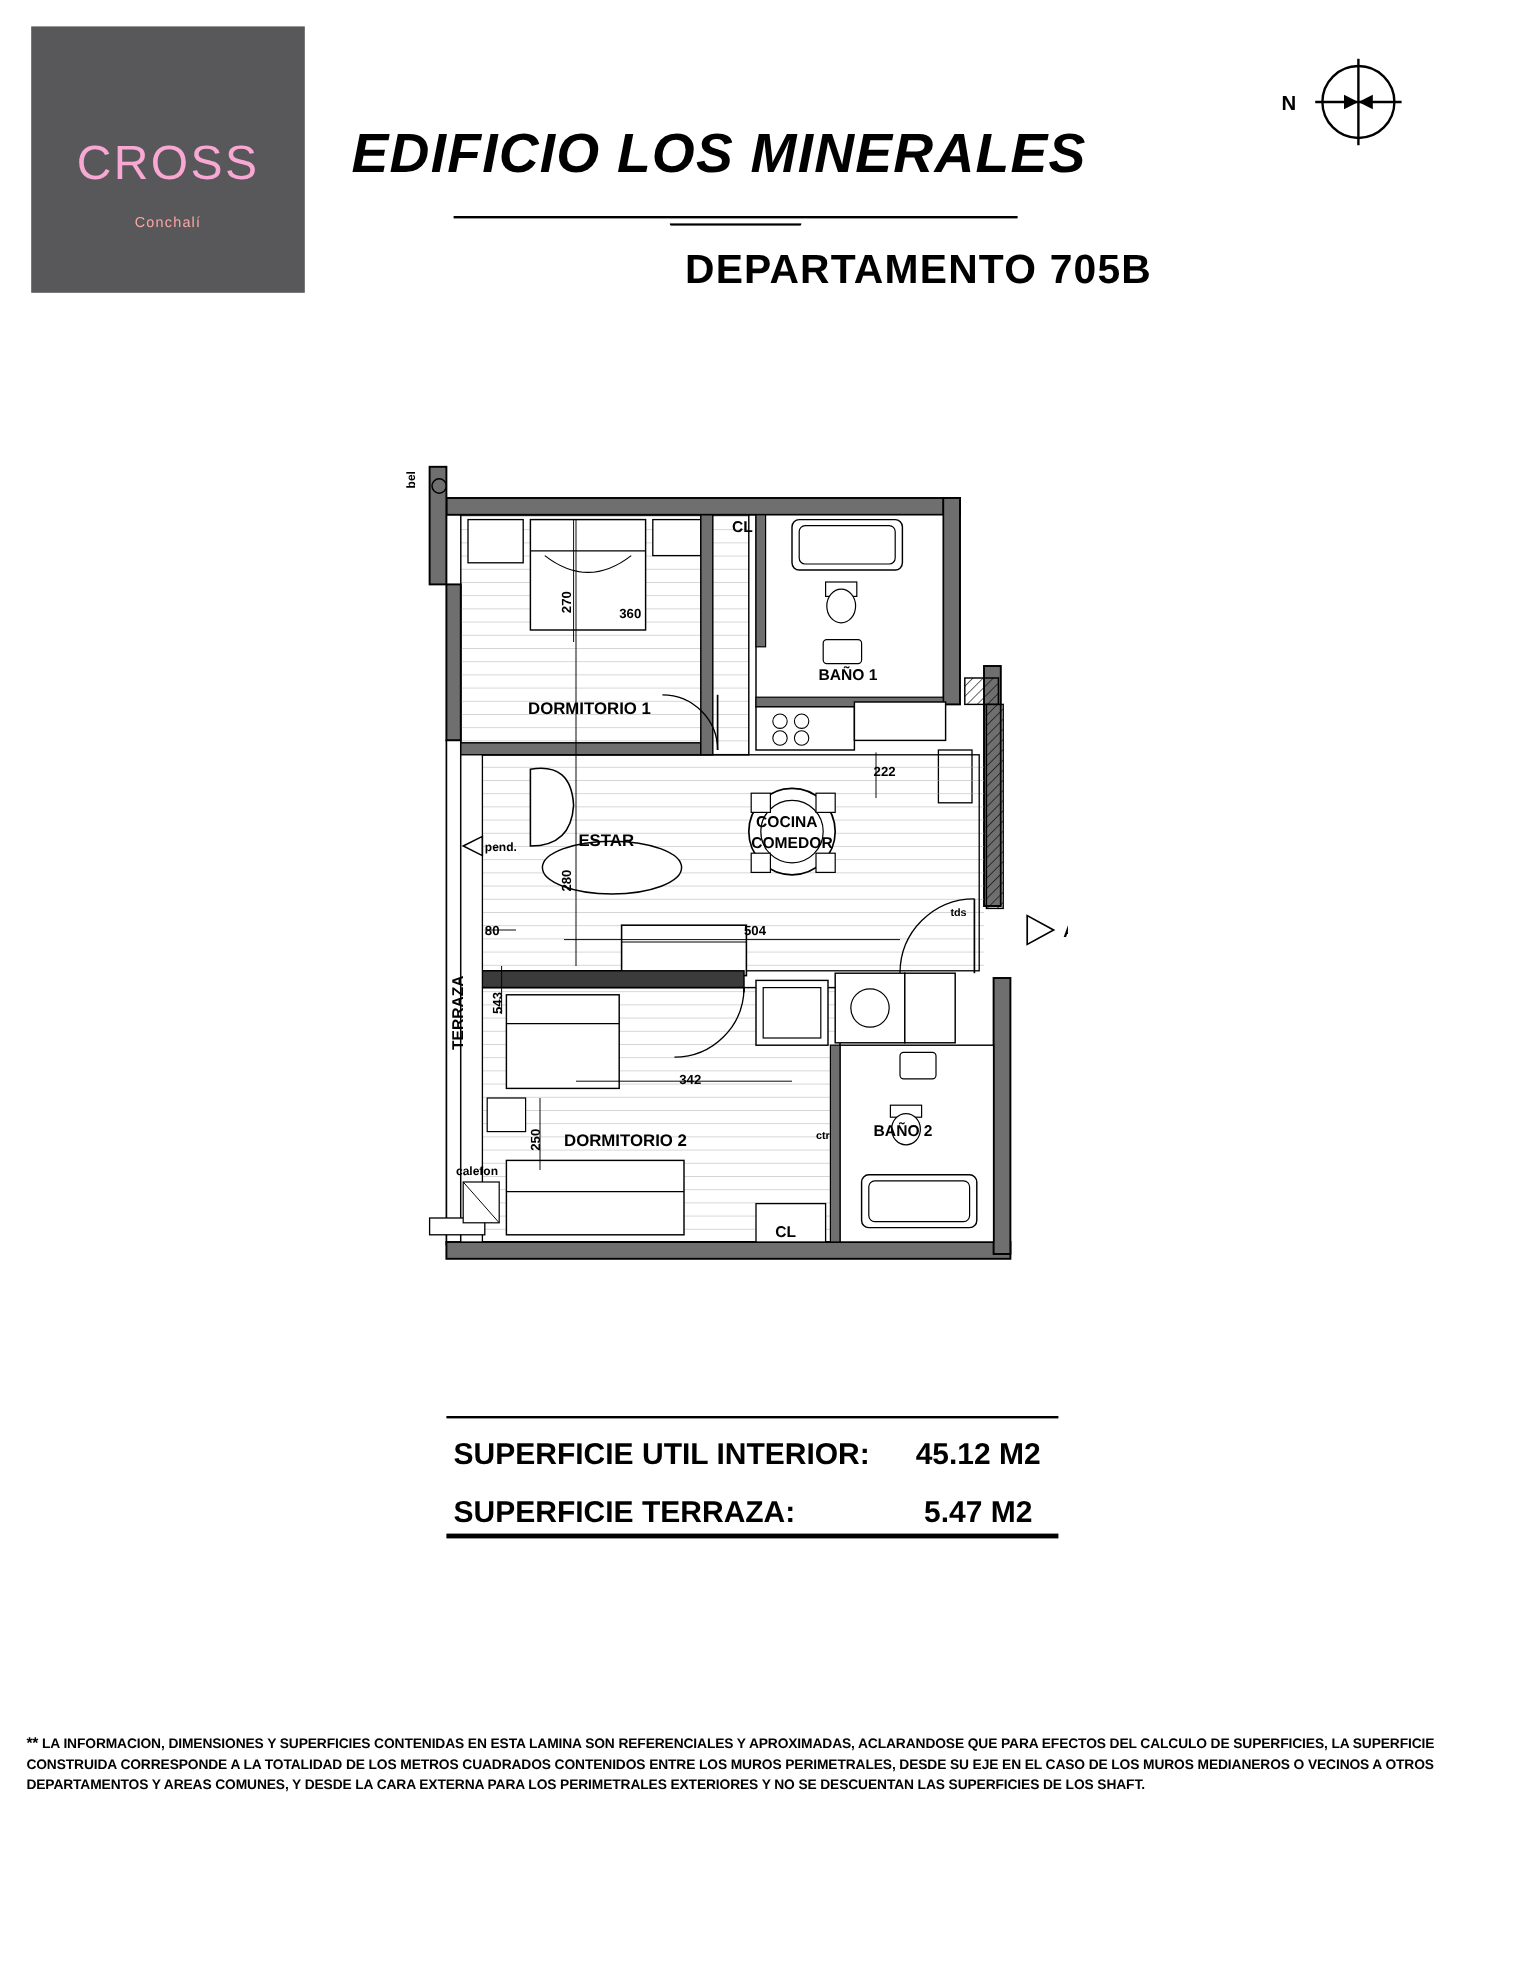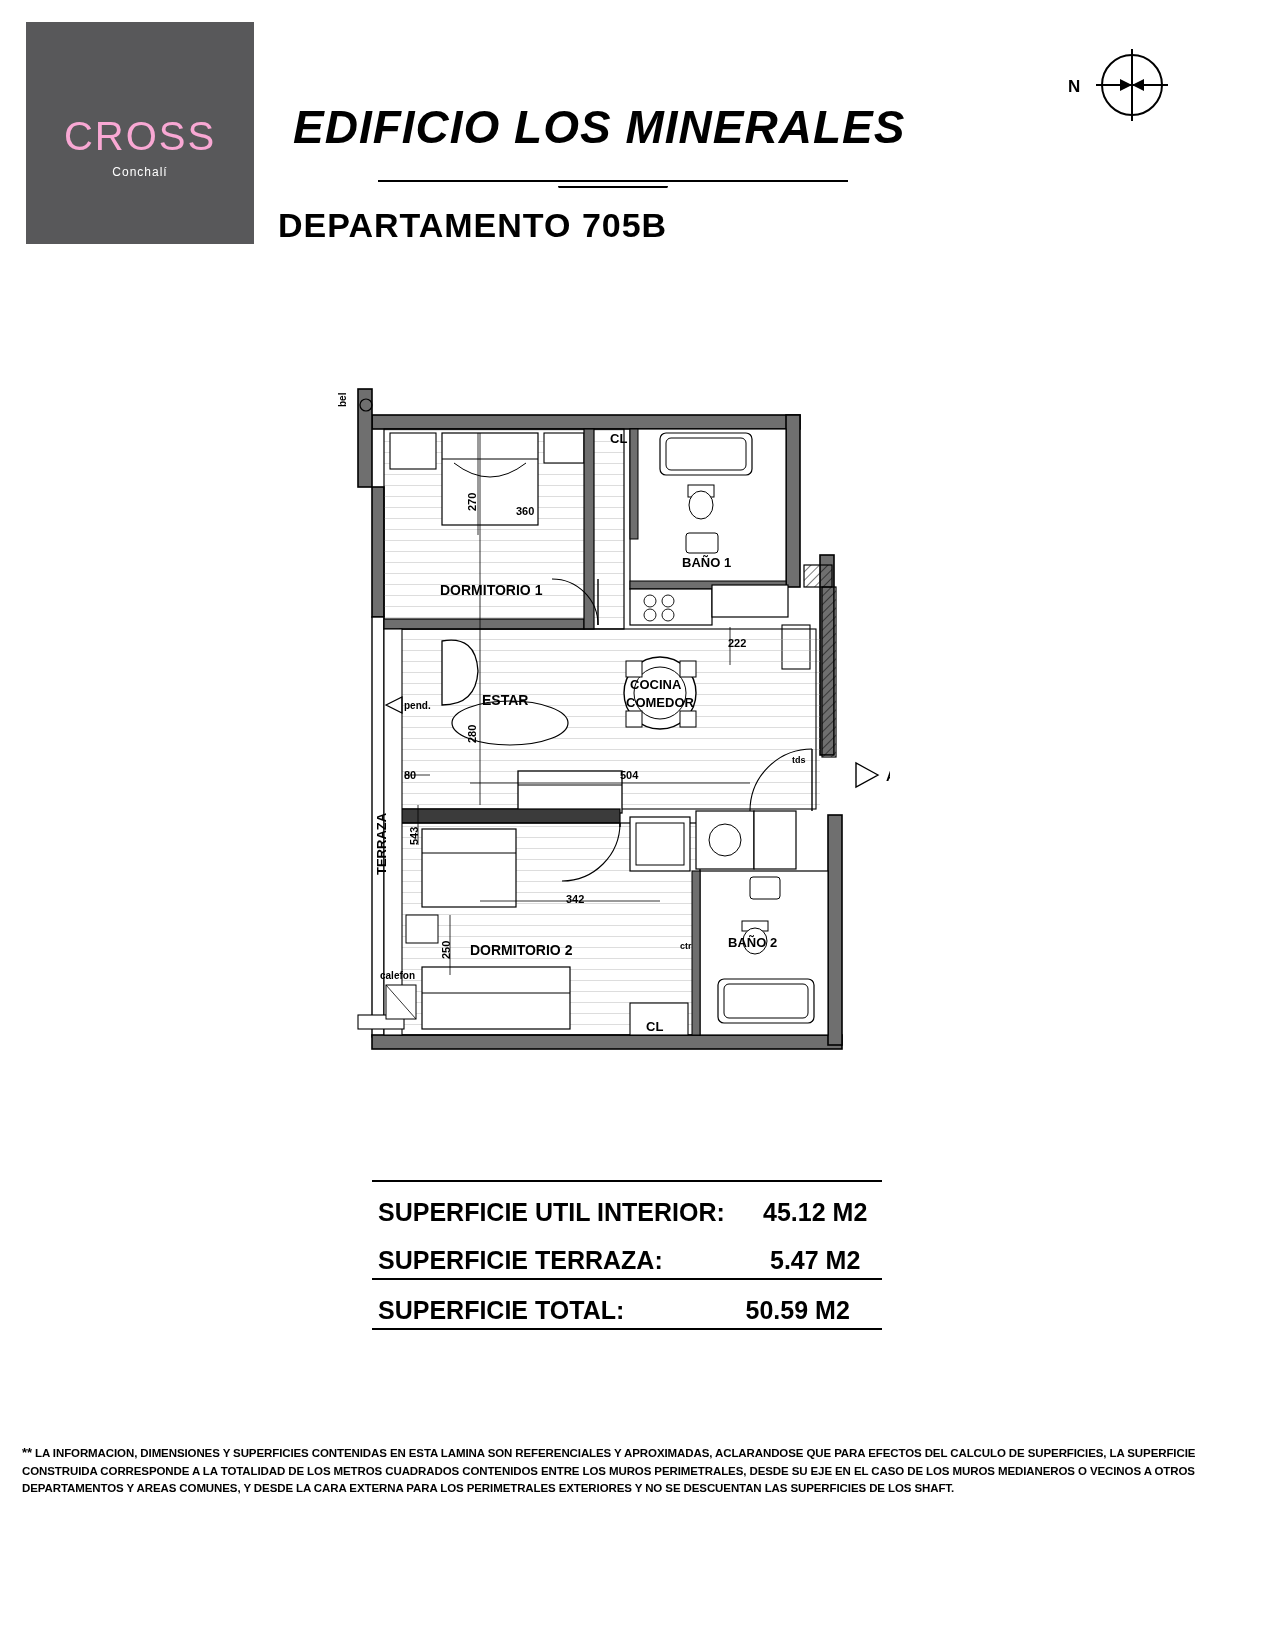--- a/index.html
+++ b/index.html
@@ -15,39 +15,39 @@
   #logo-box{
     position:absolute;left:26px;top:22px;width:228px;height:222px;
     background:#58585a;
   }
   #logo-text{
     position:absolute;left:0;top:92px;width:228px;text-align:center;
     font-size:40px;letter-spacing:2px;color:#f9a8d4;font-weight:400;
     font-family:"Liberation Sans", sans-serif;
   }
   #logo-sub{
-    position:absolute;left:0;top:143px;width:228px;text-align:center;
-    font-size:12px;color:#ffffff;letter-spacing:1px;
+    position:absolute;left:0;top:156px;width:228px;text-align:center;
+    font-size:12px;color:#fca5a5;letter-spacing:1px;
   }
   #title-main{
     position:absolute;left:293px;top:100px;width:660px;
     font-size:46px;font-weight:bold;letter-spacing:1px;
     font-style:italic;
   }
   #title-rule{
     position:absolute;left:378px;top:180px;width:470px;height:0;
     border-top:2px solid #000;
   }
   #title-rule:after{
     content:"";position:absolute;left:180px;top:4px;width:110px;height:10px;
     border-top:2px solid #000;border-radius:0 0 50% 50%/0 0 100% 100%;
   }
   #title-sub{
-    position:absolute;left:278px;top:206px;width:660px;
-    font-size:34px;font-weight:bold;letter-spacing:1px;text-align:left;
+    position:absolute;left:300px;top:206px;width:660px;
+    font-size:34px;font-weight:bold;letter-spacing:1px;text-align:right;
   }
   
   #compass{position:absolute;left:1060px;top:45px;width:120px;height:80px;}
   
   #plan{position:absolute;left:330px;top:375px;width:560px;height:700px;}
   
   #surface{
     position:absolute;left:372px;top:1180px;width:510px;
   }
   #surface .rule{border-top:2px solid #000;height:0;}
@@ -268,27 +268,19 @@
       <td>SUPERFICIE UTIL INTERIOR:</td>
       <td class="val">45.12 M2</td>
     </tr>
     <tr>
       <td>SUPERFICIE TERRAZA:</td>
       <td class="val">5.47 M2</td>
     </tr>
   </tbody>
     </table>
   <div class="rule"></div>
-  <table>
-    <tbody>
-        <tr>
-      <td>SUPERFICIE TOTAL:</td>
-      <td class="val">50.59 M2</td>
-    </tr>
-  </tbody>
-    </table>
   <div class="rule"></div>
 </div>
 
 <div id="footnote">
   <span class="star">**</span>
   <span>LA INFORMACION, DIMENSIONES Y SUPERFICIES CONTENIDAS EN ESTA LAMINA SON REFERENCIALES Y APROXIMADAS, ACLARANDOSE QUE PARA EFECTOS DEL CALCULO DE SUPERFICIES,  LA  SUPERFICIE CONSTRUIDA CORRESPONDE A LA TOTALIDAD DE LOS METROS CUADRADOS CONTENIDOS ENTRE LOS MUROS PERIMETRALES, DESDE SU EJE EN EL CASO DE LOS MUROS MEDIANEROS O VECINOS A OTROS DEPARTAMENTOS Y AREAS COMUNES, Y DESDE LA CARA EXTERNA PARA LOS PERIMETRALES EXTERIORES Y NO SE DESCUENTAN LAS SUPERFICIES DE LOS SHAFT.</span>
 </div>
 
 </body></html>

